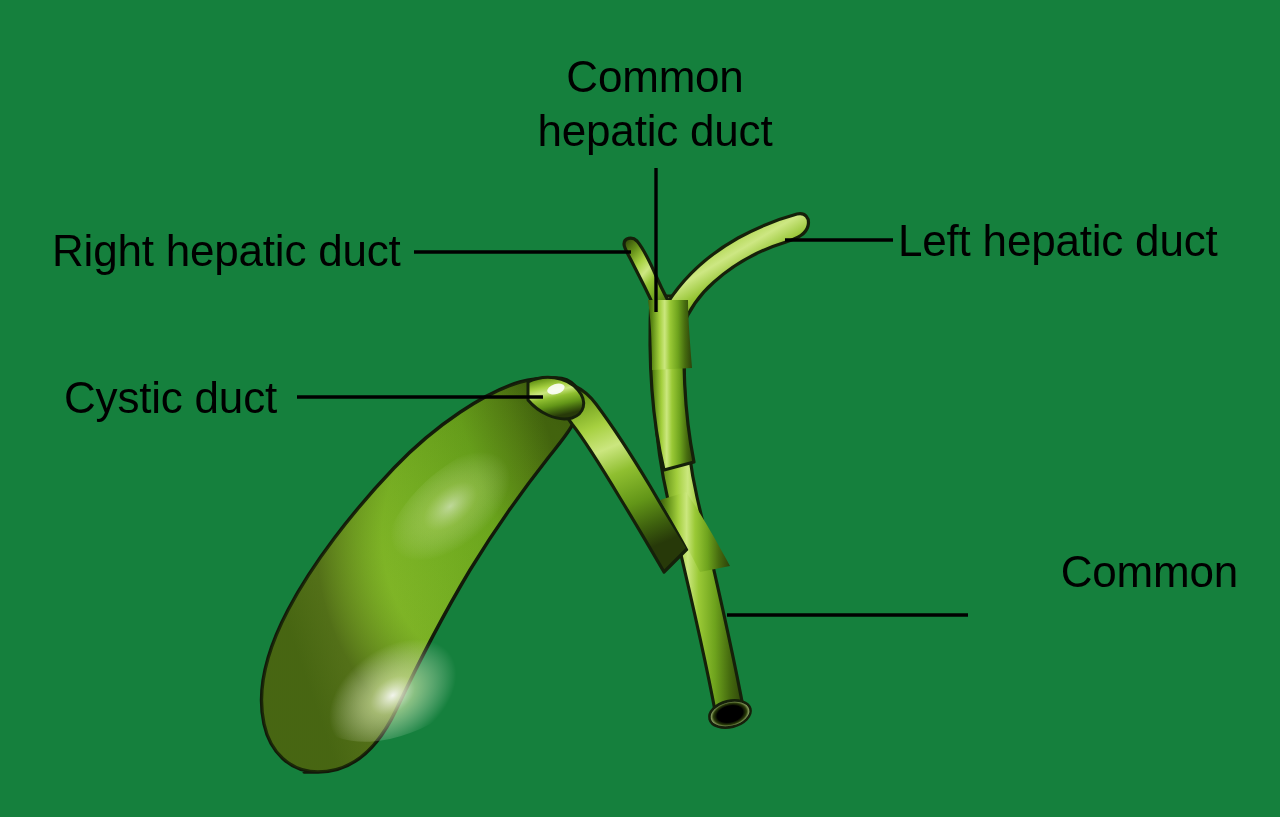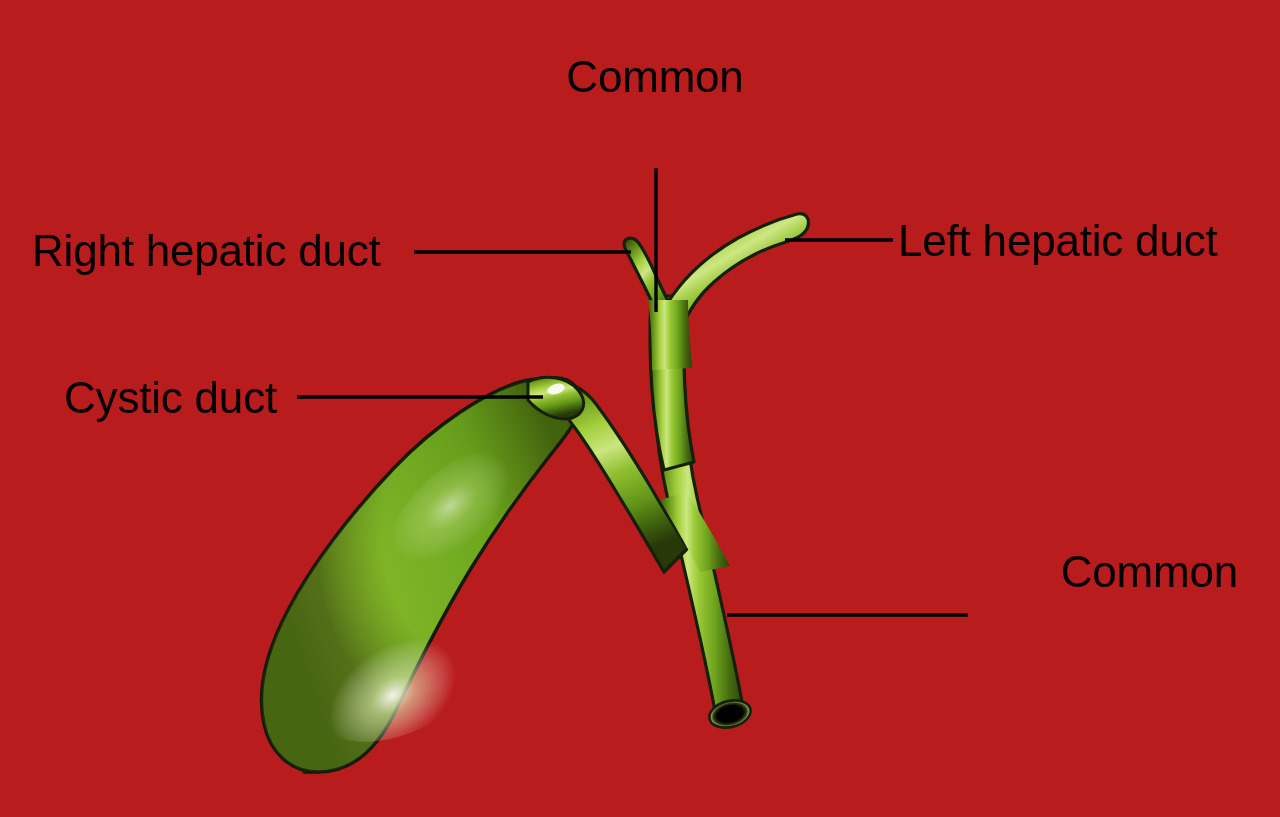--- a/index.html
+++ b/index.html
@@ -8,21 +8,21 @@
     padding: 0;
     background: #ffffff;
   }
   body {
     font-family: "Liberation Sans", sans-serif;
   }
   #stage {
     position: relative;
     width: 1280px;
     height: 817px;
-    background: #b91c1c;
+    background: #15803d;
     overflow: hidden;
   }
   #art {
     position: absolute;
     left: 0;
     top: 0;
     width: 1280px;
     height: 817px;
   }
   .lbl {
@@ -34,21 +34,21 @@
     white-space: pre;
     letter-spacing: -0.2px;
   }
   #lbl-common-hepatic {
     left: 515px;
     top: 50px;
     width: 280px;
     text-align: center;
   }
   #lbl-right-hepatic {
-    left: 32px;
+    left: 52px;
     top: 224px;
   }
   #lbl-left-hepatic {
     left: 898px;
     top: 214px;
   }
   #lbl-cystic {
     left: 64px;
     top: 371px;
   }
@@ -240,21 +240,21 @@
 
     <g stroke="#000000" stroke-width="3.4" fill="none" stroke-linecap="butt">
       <line x1="656" y1="168" x2="656" y2="312"></line>
       <line x1="414" y1="252" x2="631" y2="252"></line>
       <line x1="785" y1="240" x2="893" y2="240"></line>
       <line x1="297" y1="397" x2="543" y2="397"></line>
       <line x1="727" y1="615" x2="968" y2="615"></line>
     </g>
   </svg>
 
-  <div class="lbl" id="lbl-common-hepatic"><span>Common</span><br></div>
+  <div class="lbl" id="lbl-common-hepatic"><span>Common</span><br><span>hepatic duct</span></div>
 
   <div class="lbl" id="lbl-right-hepatic">Right hepatic duct</div>
 
   <div class="lbl" id="lbl-cystic">Cystic duct</div>
 
   <div class="lbl" id="lbl-left-hepatic">Left hepatic duct</div>
 
   <div class="lbl" id="lbl-common-bile"><span>Common</span><br></div>
 
 </div>

